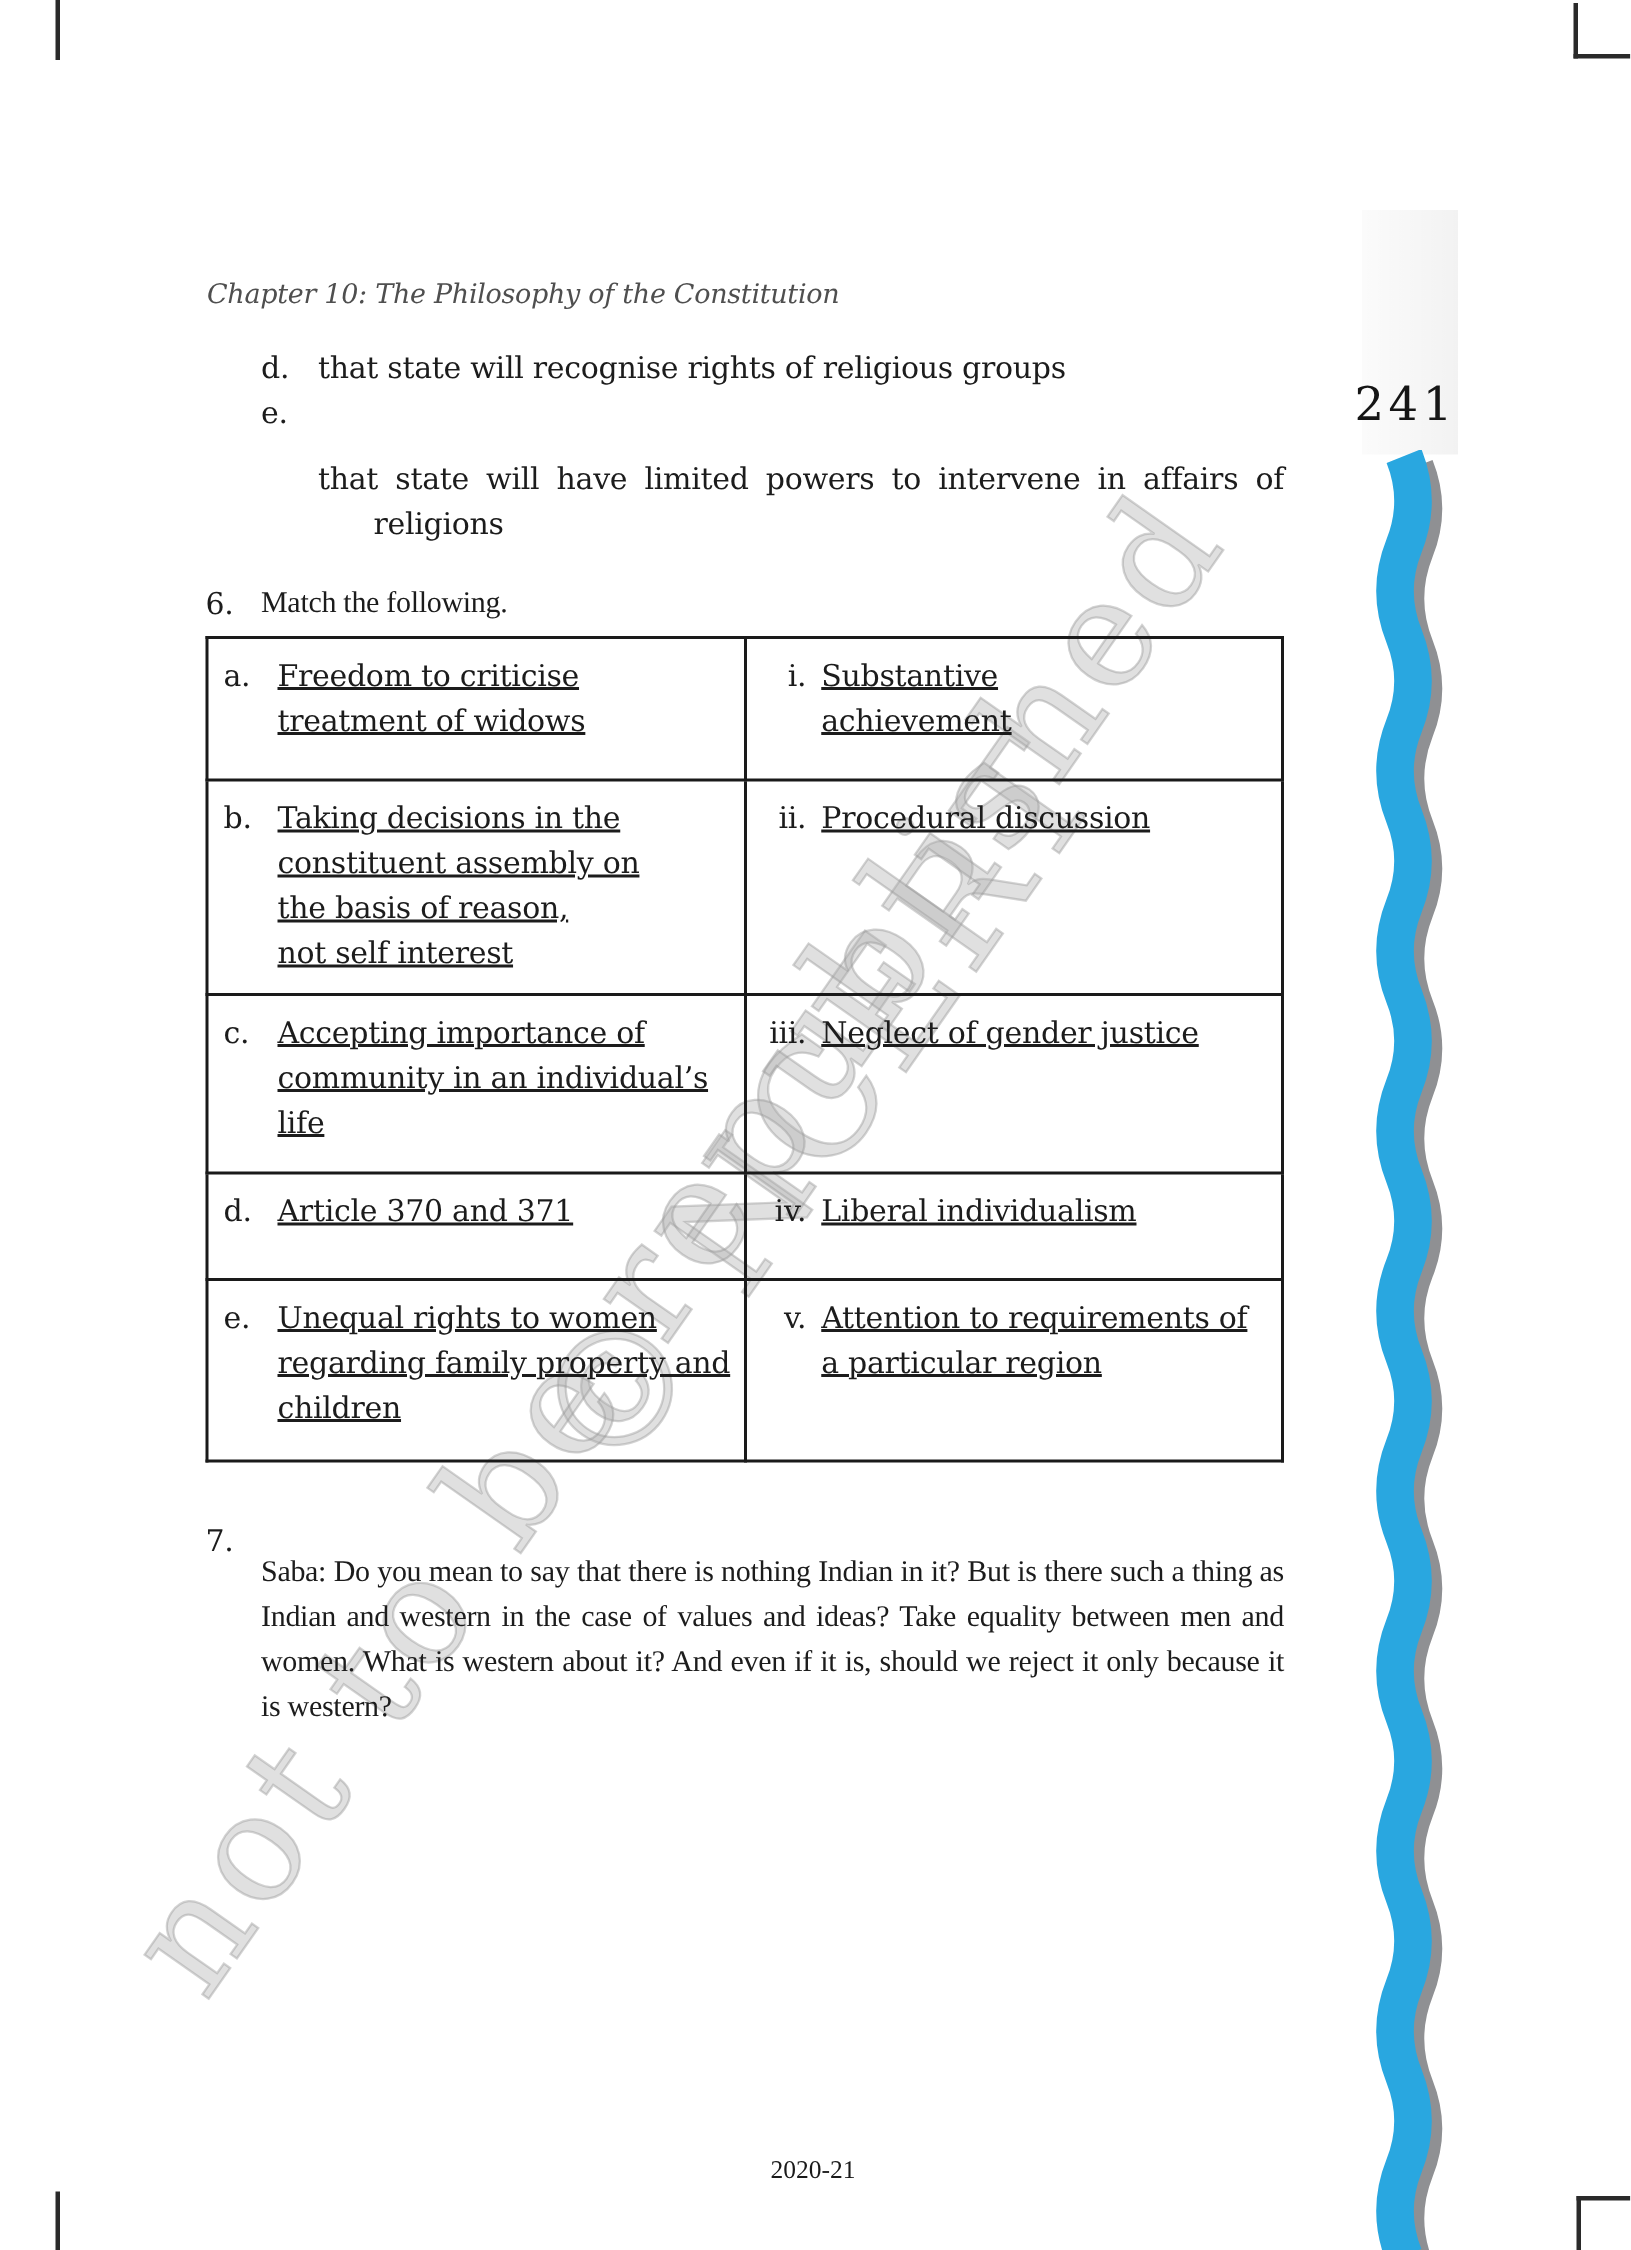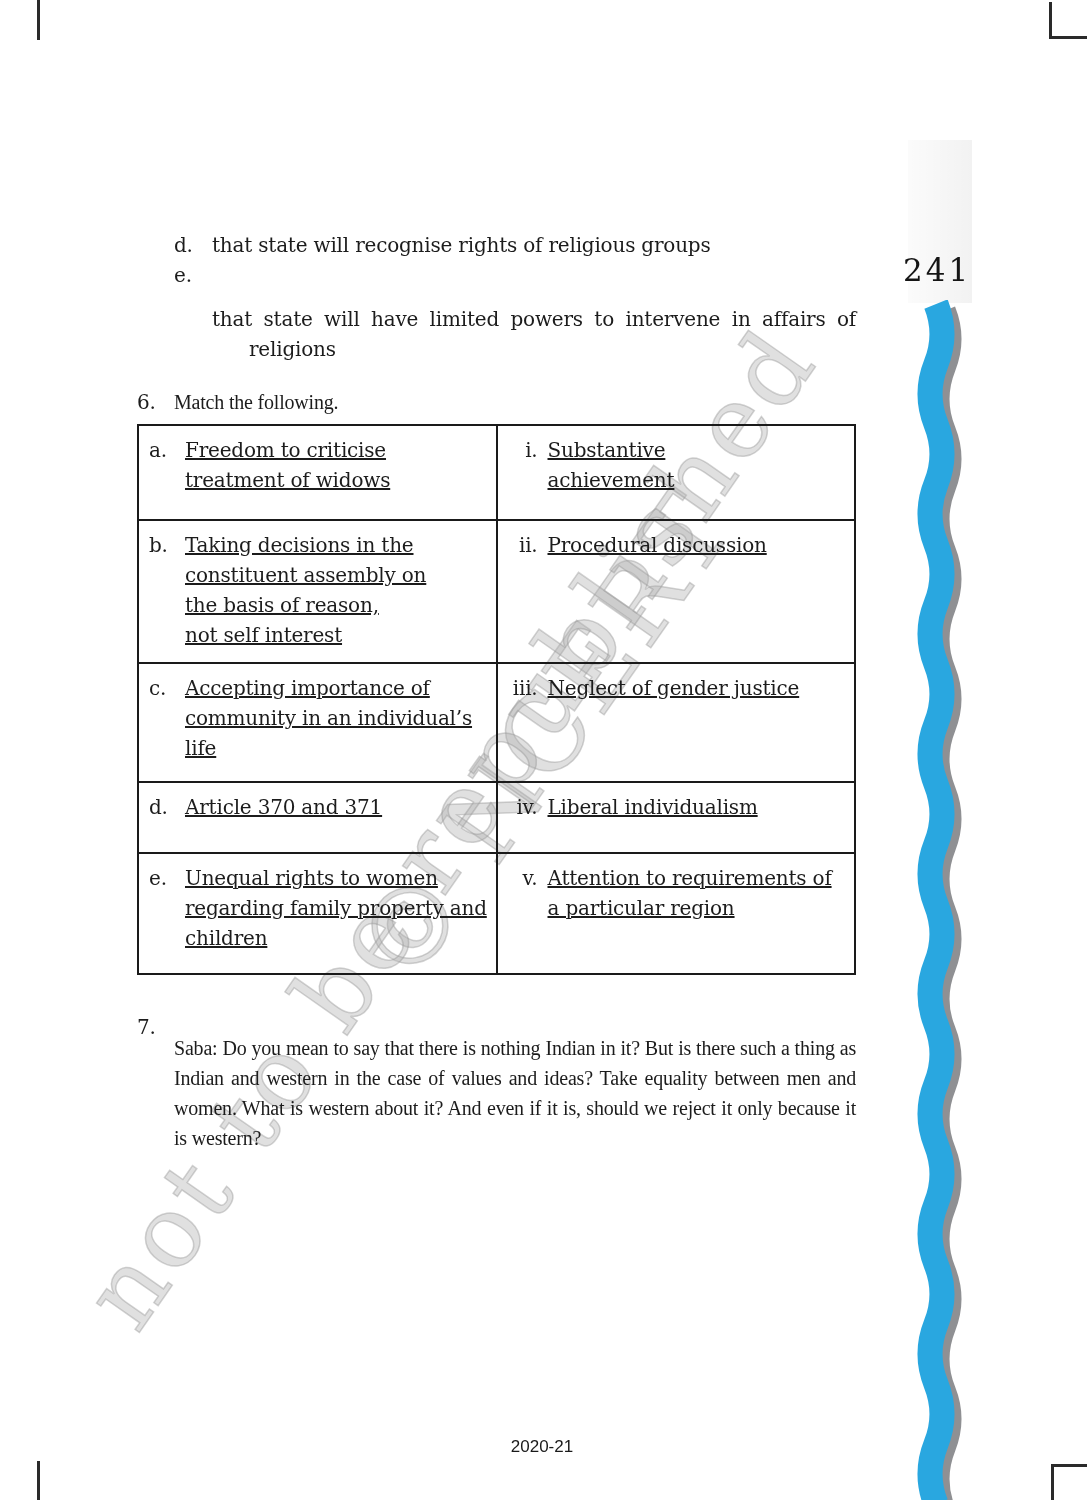--- a/index.html
+++ b/index.html
@@ -88,21 +88,21 @@
   .cell-inner{display:flex;}
   .cell-label{flex:none;}
   .left-col .cell-label{width:36px;}
   .right-col .cell-label{width:30px;text-align:right;margin-right:10px;}
   .cell-text{flex:1;text-decoration:underline;}
   .lines{white-space:pre-line;}
   
   .footer{
     position:absolute;left:0;top:1437px;width:1084px;
     text-align:center;
-    font-family:Liberation Sans, sans-serif;
+    font-family:Liberation Serif, serif;
     font-size:17px;color:#1a1a1a;z-index:2;
   }
 </style>
 </head>
 <body>
 
 <div class="page">
 
   <div class="cropmark cm-tl"></div>
   <div class="cropmark cm-tr-v"></div>
@@ -114,20 +114,21 @@
   <div class="edge-strip"></div>
   <div class="page-number">241</div>
   <svg class="ribbon" width="70" height="1200" viewBox="0 0 70 1200">
     <path d="M33,4 q12,30 0,60 t0,60 t0,60 t0,60 t0,60 t0,60 t0,60 t0,60 t0,60 t0,60 t0,60 t0,60 t0,60 t0,60 t0,60 t0,60 t0,60 t0,60 t0,60 t0,60" transform="translate(13,5)" fill="none" stroke="#8F9093" stroke-width="13"></path>
     <path d="M33,4 q12,30 0,60 t0,60 t0,60 t0,60 t0,60 t0,60 t0,60 t0,60 t0,60 t0,60 t0,60 t0,60 t0,60 t0,60 t0,60 t0,60 t0,60 t0,60 t0,60 t0,60" fill="none" stroke="#29A7E0" stroke-width="25"></path>
   </svg>
 
   <div class="wm wm1">© NCERT</div>
   <div class="wm wm2">not to be republished</div>
 
+  <div class="chapter-header">Chapter 10: The Philosophy of the Constitution</div>
 
   <div class="content">
 
     <div class="sub-item">
       <span class="sub-label">d.</span>
       <div class="sub-text">that state will recognise rights of religious groups</div>
     </div>
     <div class="sub-item">
       <span class="sub-label">e.</span>
       <div class="sub-text hang">that state will have limited powers to intervene in affairs of religions</div>

